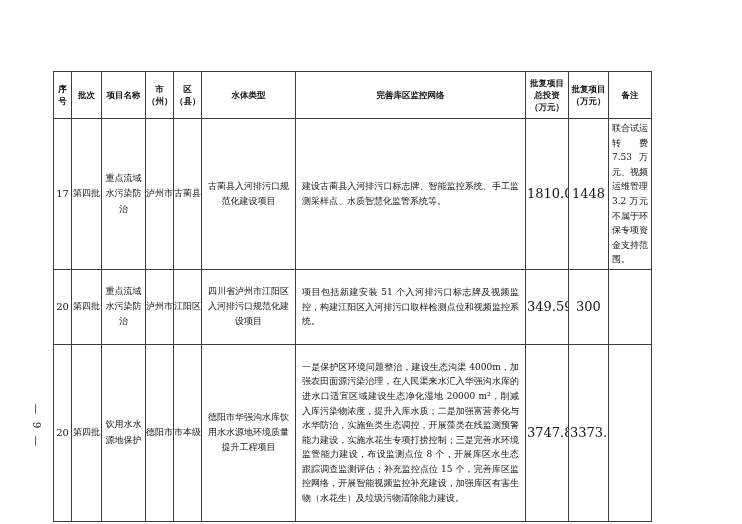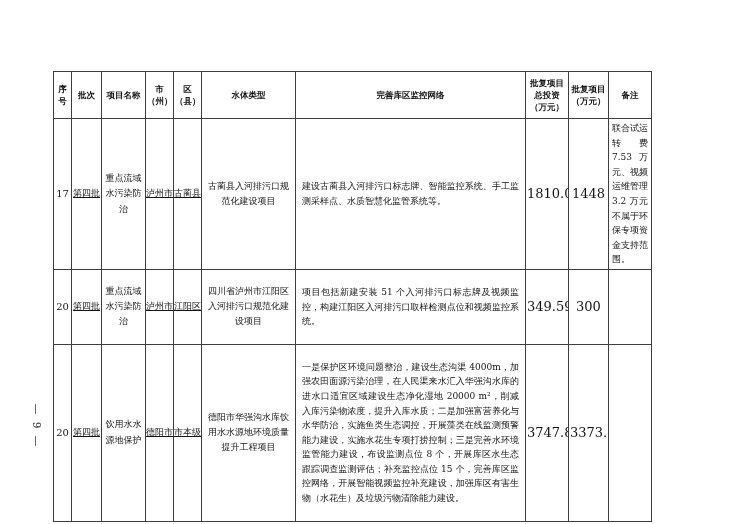--- a/index.html
+++ b/index.html
@@ -51,21 +51,21 @@
     font-size: 8.5px;
     line-height: 1.45;
     white-space: pre-line;
   }
   .doc-table td {
     font-size: 9px;
     line-height: 1.5;
     margin-left: 8px;
   }
   td.cell-no { font-size: 10px; }
-  td.cell-batch, td.cell-city, td.cell-district { white-space: nowrap; padding: 0; text-decoration: underline; }
+  td.cell-batch, td.cell-city, td.cell-district { white-space: nowrap; padding: 0; }
   td.cell-watertype { padding: 1px 2px; line-height: 1.7; }
   td.cell-name { padding: 2px 5px; line-height: 1.7; }
   td.cell-content {
     text-align: justify;
     text-align-last: left;
     padding: 15px 6px;
     line-height: 14.6px;
   }
   td.cell-remark {
     text-align: justify;

